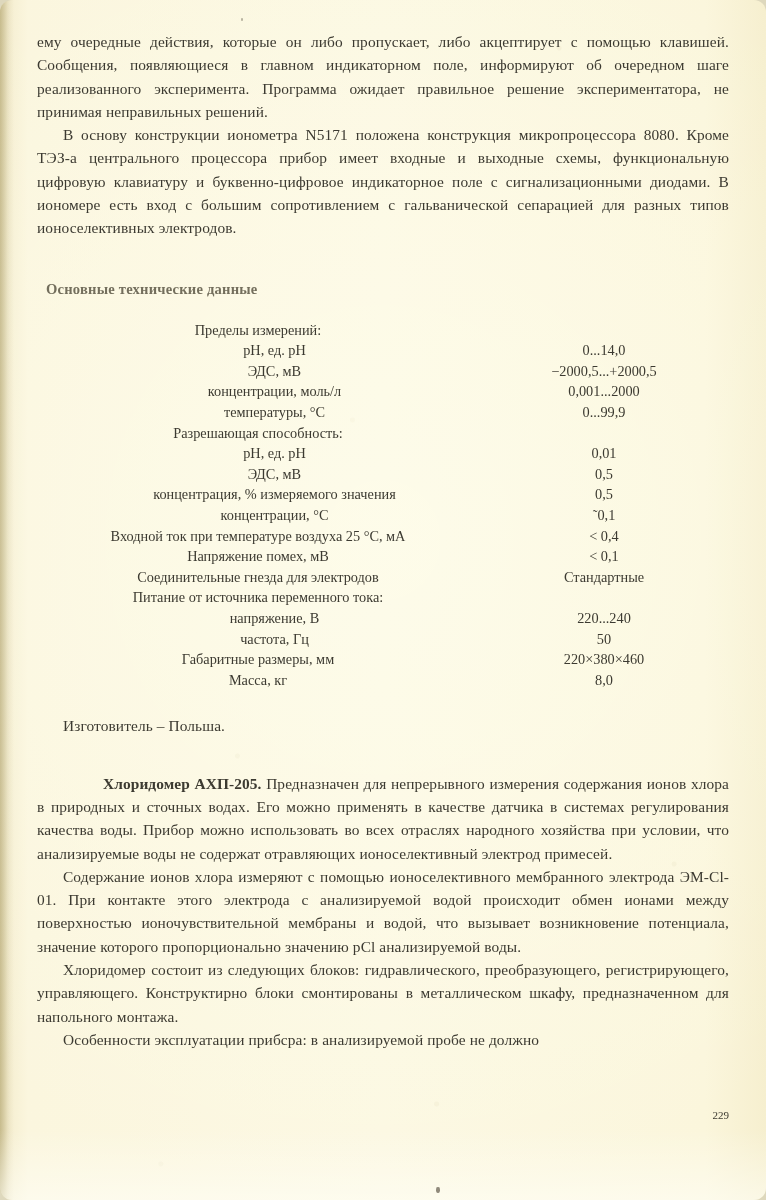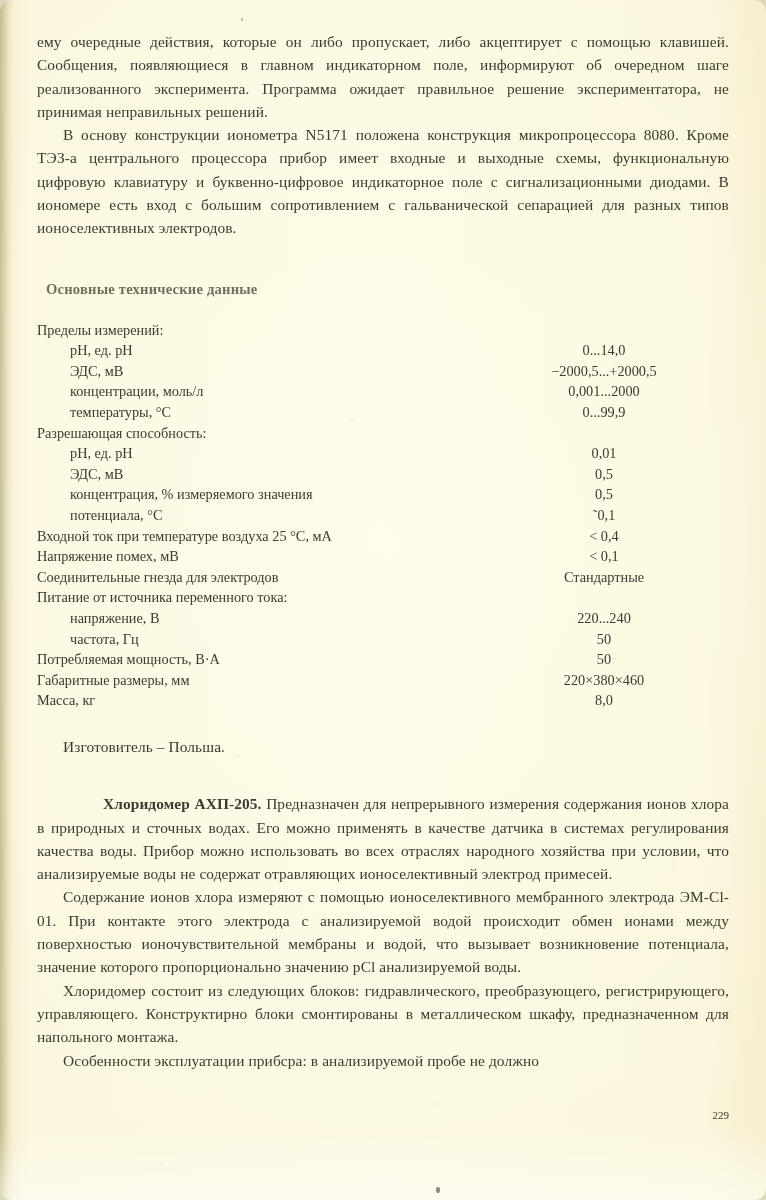--- a/index.html
+++ b/index.html
@@ -103,20 +103,21 @@
     border-collapse: collapse;
     width: 692px;
     font-size: 14.3px;
     color: #3c3a31;
   }
   table.specs td {
     padding: 0;
     line-height: 20.6px;
     vertical-align: baseline;
     white-space: nowrap;
+    text-align: center;
   }
   td.spec-label { text-align: left; }
   td.spec-value {
     text-align: center;
     width: 250px;
     padding-left: 20px;
   }
   tr.lvl1 td.spec-label { padding-left: 0px; }
   tr.lvl2 td.spec-label { padding-left: 33px; }
 
@@ -193,21 +194,21 @@
           </tr>
           <tr class="lvl2">
             <td class="spec-label">ЭДС, мВ</td>
             <td class="spec-value">0,5</td>
           </tr>
           <tr class="lvl2">
             <td class="spec-label">концентрация, % измеряемого значения</td>
             <td class="spec-value">0,5</td>
           </tr>
           <tr class="lvl2">
-            <td class="spec-label">потенциала, °C</td>
+            <td class="spec-label">концентрации, °C</td>
             <td class="spec-value">˜0,1</td>
           </tr>
           <tr class="lvl1">
             <td class="spec-label">Входной ток при температуре воздуха 25 °C, мА</td>
             <td class="spec-value">&lt; 0,4</td>
           </tr>
           <tr class="lvl1">
             <td class="spec-label">Напряжение помех, мВ</td>
             <td class="spec-value">&lt; 0,1</td>
           </tr>
@@ -221,24 +222,20 @@
           </tr>
           <tr class="lvl2">
             <td class="spec-label">напряжение, В</td>
             <td class="spec-value">220...240</td>
           </tr>
           <tr class="lvl2">
             <td class="spec-label">частота, Гц</td>
             <td class="spec-value">50</td>
           </tr>
           <tr class="lvl1">
-            <td class="spec-label">Потребляемая мощность, В·А</td>
-            <td class="spec-value">50</td>
-          </tr>
-          <tr class="lvl1">
             <td class="spec-label">Габаритные размеры, мм</td>
             <td class="spec-value">220×380×460</td>
           </tr>
           <tr class="lvl1">
             <td class="spec-label">Масса,  кг</td>
             <td class="spec-value">8,0</td>
           </tr>
         </tbody>
     </table>
 

